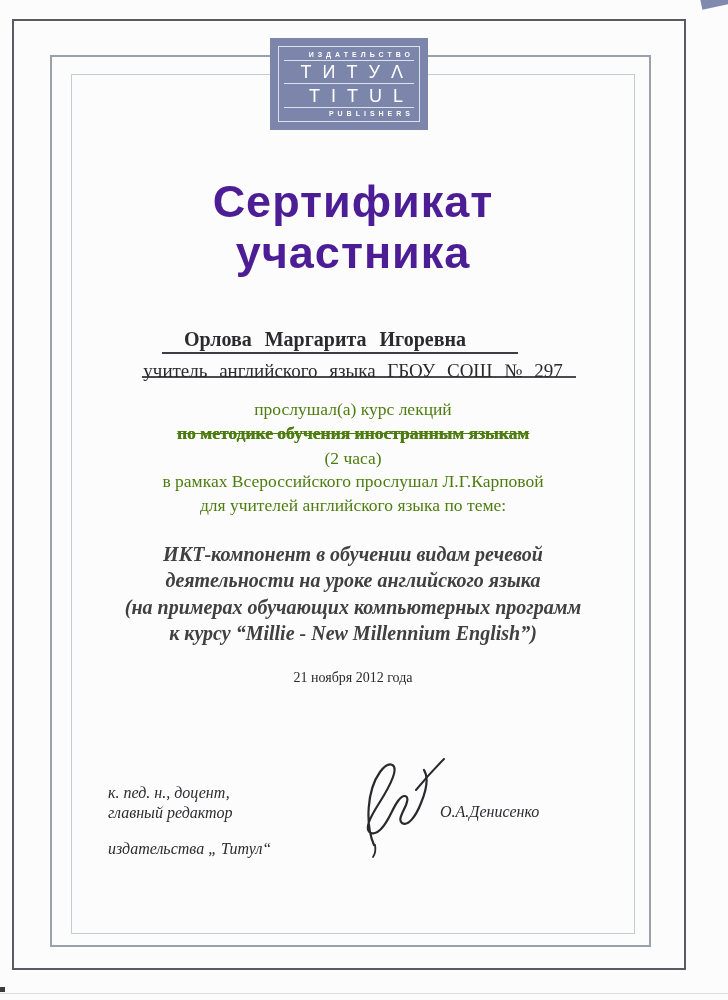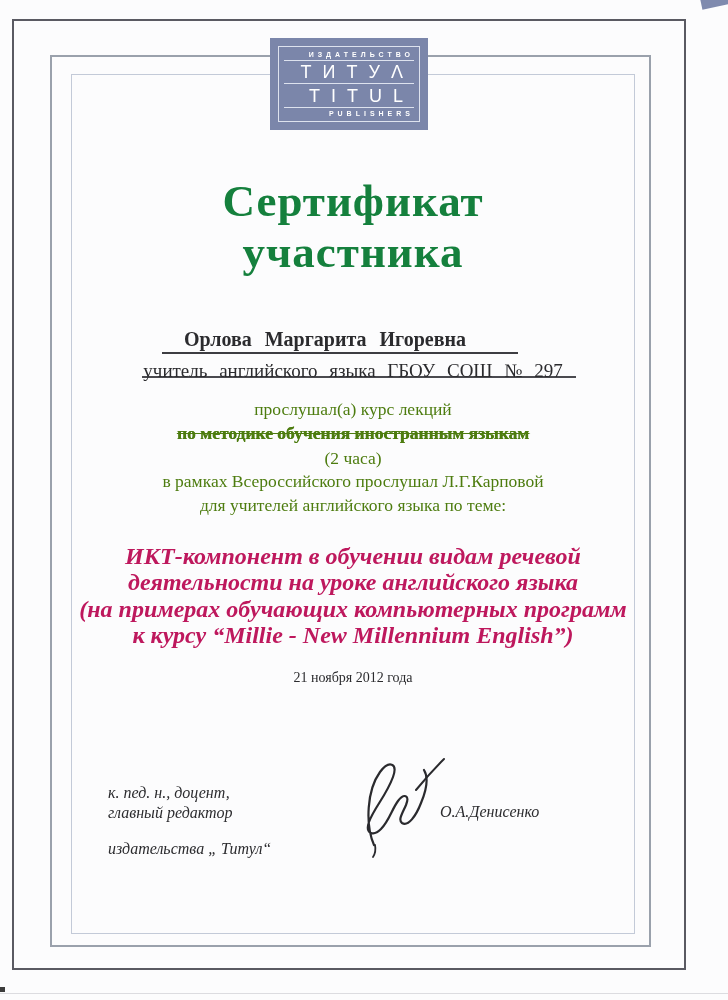--- a/index.html
+++ b/index.html
@@ -28,36 +28,36 @@
   }
   .logo-small{font-size:7px;font-weight:700;letter-spacing:4px;text-indent:4px;line-height:9px;white-space:nowrap;}
   .logo-big{font-size:18px;font-weight:400;letter-spacing:11px;text-indent:11px;line-height:20px;white-space:nowrap;transform:scaleY(1.05);}
   .logo-rule{height:1px;background:#dde2ee;margin:1px 0;}
 
   
   .content{position:absolute;left:72px;right:94px;top:0;bottom:0;}
   .cline{position:absolute;width:100%;text-align:center;white-space:nowrap;}
 
   .title{
-    top:176px;font-family:Liberation Serif, serif;font-weight:700;
-    font-size:45px;line-height:51px;color:#15803d;letter-spacing:1px;
+    top:176px;font-family:Liberation Sans, sans-serif;font-weight:700;
+    font-size:45px;line-height:51px;color:#4c1d95;letter-spacing:1px;
   }
   .name{top:328px;font-size:20px;font-weight:700;word-spacing:8px;transform:translateX(-28px);z-index:2;}
   .rule-name{position:absolute;top:352px;left:90px;width:356px;height:2px;background:#3d3d42;}
   .role{top:360px;font-size:19px;word-spacing:7px;z-index:2;}
   .rule-role{position:absolute;top:376px;left:70px;width:434px;height:2px;background:#4a4a4f;}
 
   .body-line{font-size:17.5px;color:#4d7c0f;text-align:center;}
   .b1{top:399px;}
   .b2{top:423px;font-weight:700;text-decoration:line-through;text-decoration-thickness:1px;text-shadow:0.4px 0 currentColor;}
   .b3{top:448px;}
   .b4{top:471px;}
   .b5{top:495px;}
 
-  .theme-line{font-style:italic;font-weight:700;font-size:24px;color:#be185d;}
+  .theme-line{font-style:italic;font-weight:700;font-size:20px;color:#404040;}
   .t1{top:543px;}
   .t2{top:569px;}
   .t3{top:596px;text-align:center;}
   .t4{top:622px;}
 
   .date{top:670px;font-size:14px;}
 
   .sig-text{position:absolute;font-style:italic;font-size:16px;color:#2b2b2e;white-space:nowrap;}
   .s1{left:36px;top:784px;}
   .s2{left:36px;top:804px;}

